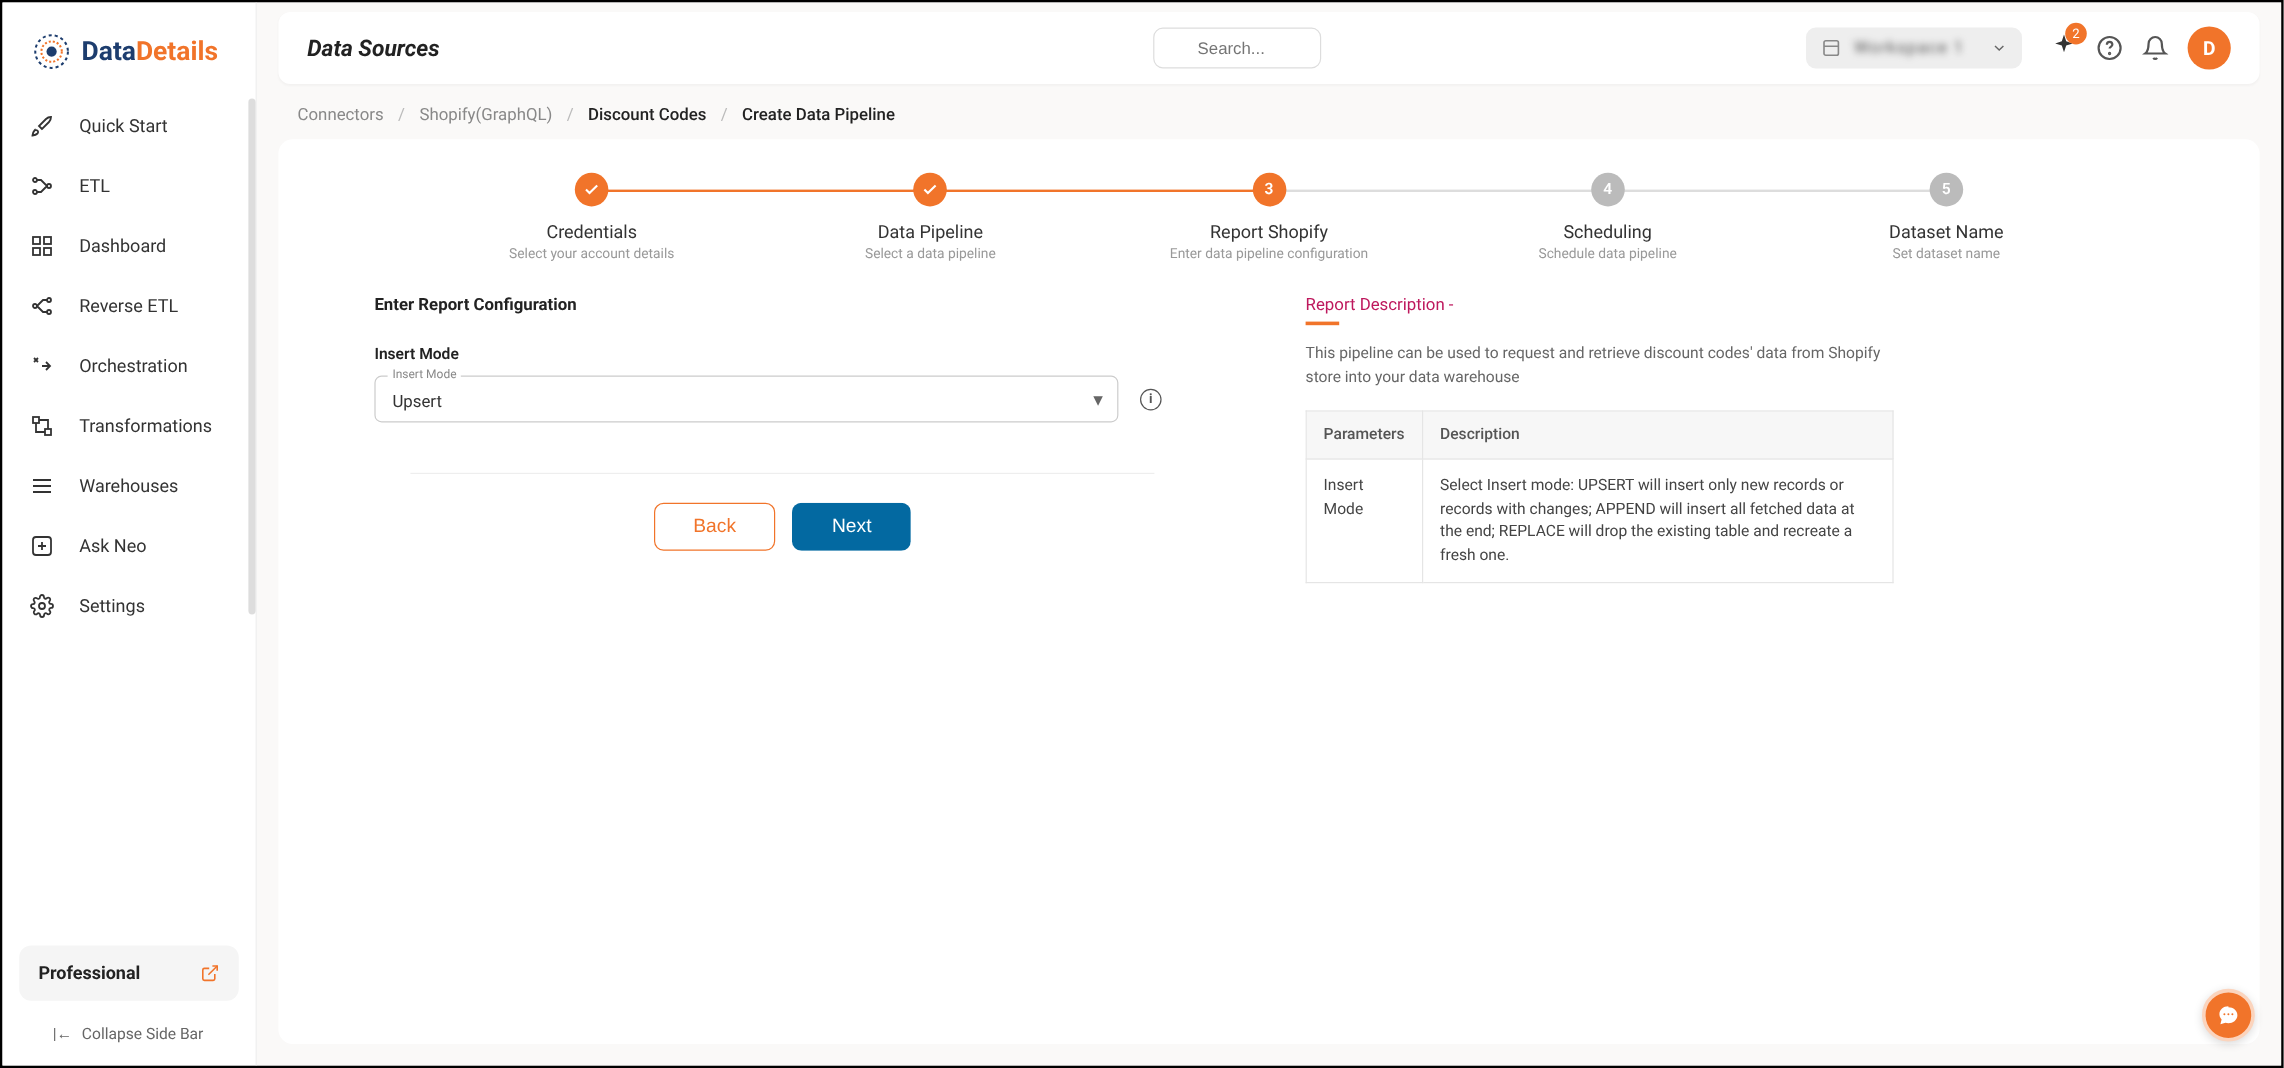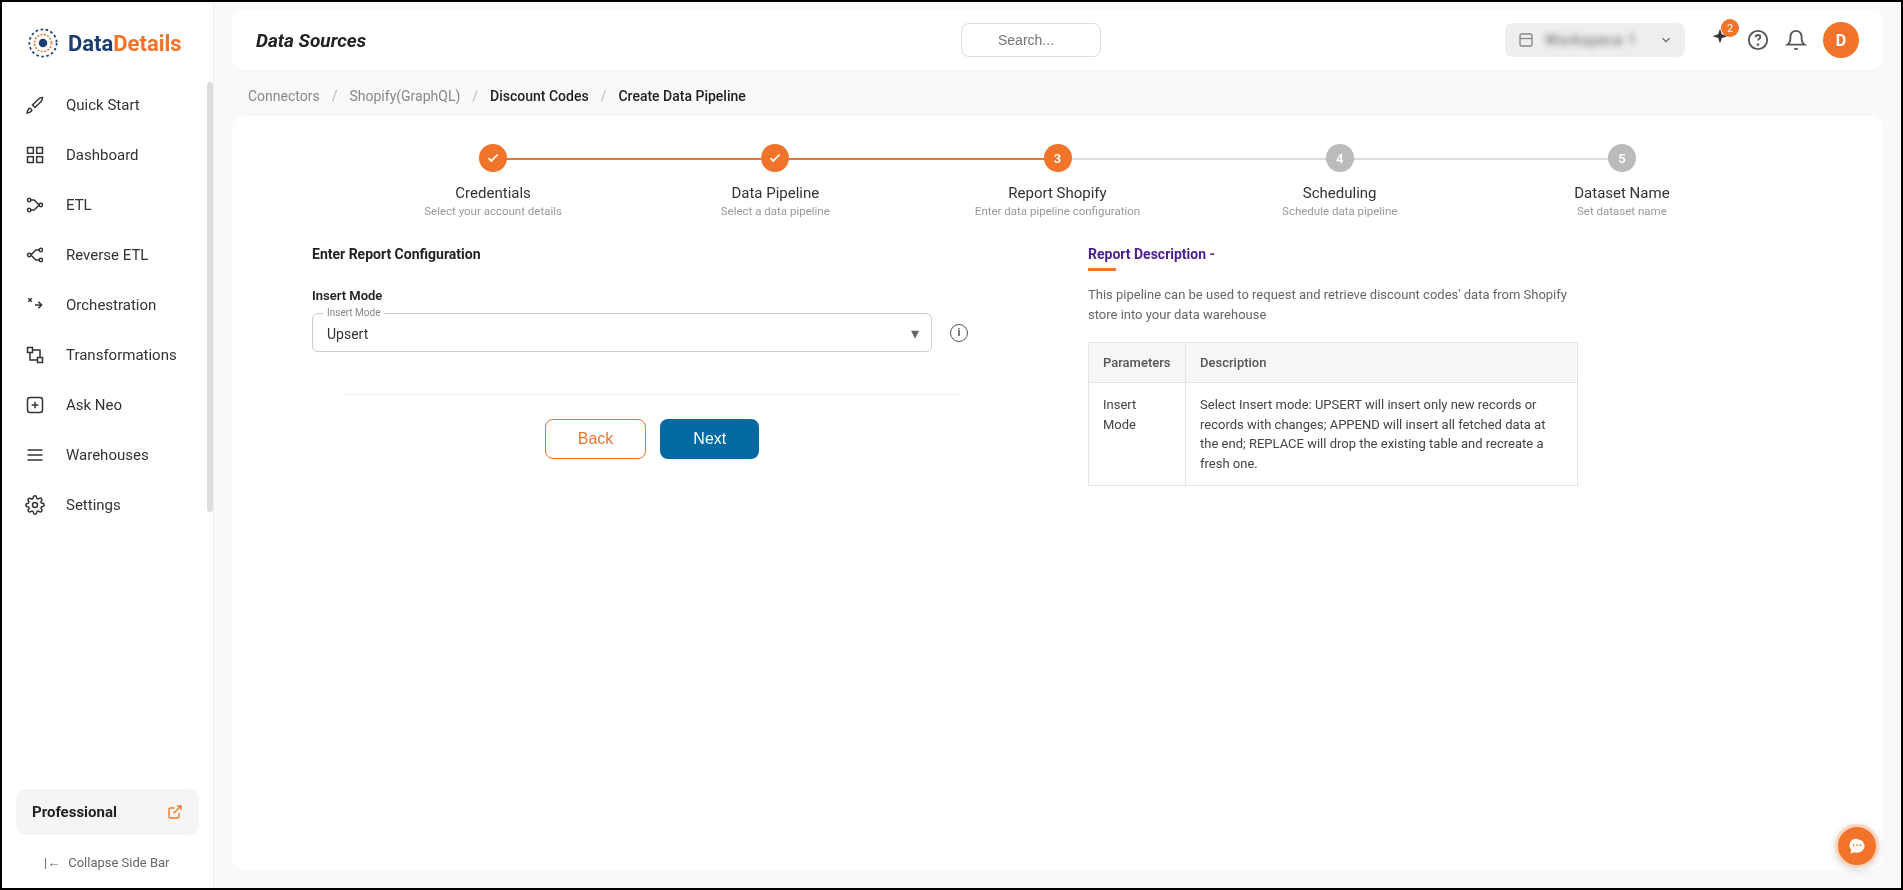--- a/index.html
+++ b/index.html
@@ -62,21 +62,21 @@
 .select-legend { position: absolute; top: -7px; left: 10px; background: #fff; padding: 0 4px; font-size: 10px; color: #888; }
 .select-value { font-size: 14px; color: #333; }
 .select-caret { position: absolute; right: 12px; top: 50%; transform: translateY(-50%); color: #666; }
 .info-icon { position: absolute; right: -36px; top: 50%; transform: translateY(-50%); width: 18px; height: 18px; border: 1.5px solid #555; border-radius: 50%; display: flex; align-items: center; justify-content: center; font-size: 11px; color: #555; font-weight: 700; }
 .select-row { position: relative; max-width: 620px; }
 .divider { border: none; border-top: 1px solid #eee; margin: 42px auto 24px; width: 620px; }
 .btn-row { display: flex; justify-content: center; gap: 14px; }
 .btn { padding: 10px 32px; border-radius: 8px; font-size: 16px; font-weight: 500; cursor: pointer; border: 1px solid transparent; }
 .btn-outline { background: #fff; border-color: #f1742a; color: #f1742a; }
 .btn-primary { background: #0369a1; color: #fff; }
-.desc-title { font-weight: 700; font-size: 14px; color: #4c1d95; }
+.desc-title { font-weight: 400; font-size: 14px; color: #be185d; }
 .desc-underline { width: 28px; height: 3px; background: #f1742a; margin: 6px 0 14px; }
 .desc-text { font-size: 13px; color: #666; line-height: 1.5; margin-bottom: 18px; }
 .param-table { width: 100%; border-collapse: collapse; border: 1px solid #e5e5e5; font-size: 13px; }
 .param-table th, .param-table td { border: 1px solid #e5e5e5; padding: 12px 14px; text-align: left; vertical-align: top; }
 .param-table th { background: #f7f7f7; font-weight: 500; color: #555; }
 .param-table td { color: #444; line-height: 1.5; }
 .chat-fab { position: absolute; bottom: 20px; right: 22px; width: 44px; height: 44px; border-radius: 50%; background: #f1742a; display: flex; align-items: center; justify-content: center; box-shadow: 0 2px 8px rgba(0,0,0,0.15); cursor: pointer; border: 3px solid #fbd4bd; }
 </style>
 </head>
 <body>
@@ -98,42 +98,42 @@
             <svg width="20" height="20" viewBox="0 0 24 24" fill="none" stroke="currentColor" stroke-width="1.8">
               <path d="M4.5 16.5c-1.5 1.5-2 5-2 5s3.5-.5 5-2c.8-.8.8-2 0-2.8-.8-.8-2.2-.8-3 0z"></path>
               <path d="M12 15l-3-3 7-7c2-2 5-2 5-2s0 3-2 5l-7 7z"></path>
             </svg>
           </span>
           <span>Quick Start</span>
         </div>
       <div class="nav-item">
           <span class="nav-icon">
             <svg width="20" height="20" viewBox="0 0 24 24" fill="none" stroke="currentColor" stroke-width="1.8">
+              <circle cx="5" cy="6" r="2"></circle>
+              <circle cx="5" cy="18" r="2"></circle>
+              <circle cx="19" cy="12" r="2"></circle>
+              <path d="M7 6h4l6 6M7 18h4l6-6"></path>
+            </svg>
+          </span>
+          <span>ETL</span>
+        </div>
+      <div class="nav-item">
+          <span class="nav-icon">
+            <svg width="20" height="20" viewBox="0 0 24 24" fill="none" stroke="currentColor" stroke-width="1.8">
               <rect x="3" y="3" width="7" height="7"></rect>
               <rect x="14" y="3" width="7" height="7"></rect>
               <rect x="3" y="14" width="7" height="7"></rect>
               <rect x="14" y="14" width="7" height="7"></rect>
             </svg>
           </span>
           <span>Dashboard</span>
         </div>
       <div class="nav-item">
           <span class="nav-icon">
             <svg width="20" height="20" viewBox="0 0 24 24" fill="none" stroke="currentColor" stroke-width="1.8">
-              <circle cx="5" cy="6" r="2"></circle>
-              <circle cx="5" cy="18" r="2"></circle>
-              <circle cx="19" cy="12" r="2"></circle>
-              <path d="M7 6h4l6 6M7 18h4l6-6"></path>
-            </svg>
-          </span>
-          <span>ETL</span>
-        </div>
-      <div class="nav-item">
-          <span class="nav-icon">
-            <svg width="20" height="20" viewBox="0 0 24 24" fill="none" stroke="currentColor" stroke-width="1.8">
               <circle cx="19" cy="6" r="2"></circle>
               <circle cx="19" cy="18" r="2"></circle>
               <circle cx="5" cy="12" r="2"></circle>
               <path d="M17 6h-4l-6 6M17 18h-4l-6-6"></path>
             </svg>
           </span>
           <span>Reverse ETL</span>
         </div>
       <div class="nav-item">
           <span class="nav-icon">
@@ -149,35 +149,35 @@
               <rect x="3" y="3" width="6" height="6"></rect>
               <rect x="15" y="15" width="6" height="6"></rect>
               <path d="M9 6h9v9M15 18H6V9"></path>
             </svg>
           </span>
           <span>Transformations</span>
         </div>
       <div class="nav-item">
           <span class="nav-icon">
             <svg width="20" height="20" viewBox="0 0 24 24" fill="none" stroke="currentColor" stroke-width="1.8">
-              <rect x="3" y="3" width="18" height="18" rx="3"></rect>
-              <path d="M12 8v8M8 12h8"></path>
-            </svg>
-          </span>
-          <span>Ask Neo</span>
-        </div>
-      <div class="nav-item">
-          <span class="nav-icon">
-            <svg width="20" height="20" viewBox="0 0 24 24" fill="none" stroke="currentColor" stroke-width="1.8">
               <line x1="3" y1="6" x2="21" y2="6"></line>
               <line x1="3" y1="12" x2="21" y2="12"></line>
               <line x1="3" y1="18" x2="21" y2="18"></line>
             </svg>
           </span>
           <span>Warehouses</span>
+        </div>
+      <div class="nav-item">
+          <span class="nav-icon">
+            <svg width="20" height="20" viewBox="0 0 24 24" fill="none" stroke="currentColor" stroke-width="1.8">
+              <rect x="3" y="3" width="18" height="18" rx="3"></rect>
+              <path d="M12 8v8M8 12h8"></path>
+            </svg>
+          </span>
+          <span>Ask Neo</span>
         </div>
       <div class="nav-item">
           <span class="nav-icon">
             <svg width="20" height="20" viewBox="0 0 24 24" fill="none" stroke="currentColor" stroke-width="1.8">
               <circle cx="12" cy="12" r="3"></circle>
               <path d="M19.4 15a1.65 1.65 0 00.33 1.82l.06.06a2 2 0 11-2.83 2.83l-.06-.06a1.65 1.65 0 00-1.82-.33 1.65 1.65 0 00-1 1.51V21a2 2 0 01-4 0v-.09a1.65 1.65 0 00-1-1.51 1.65 1.65 0 00-1.82.33l-.06.06a2 2 0 11-2.83-2.83l.06-.06a1.65 1.65 0 00.33-1.82 1.65 1.65 0 00-1.51-1H3a2 2 0 010-4h.09a1.65 1.65 0 001.51-1 1.65 1.65 0 00-.33-1.82l-.06-.06a2 2 0 112.83-2.83l.06.06a1.65 1.65 0 001.82.33h0a1.65 1.65 0 001-1.51V3a2 2 0 014 0v.09a1.65 1.65 0 001 1.51h0a1.65 1.65 0 001.82-.33l.06-.06a2 2 0 112.83 2.83l-.06.06a1.65 1.65 0 00-.33 1.82v0a1.65 1.65 0 001.51 1H21a2 2 0 010 4h-.09a1.65 1.65 0 00-1.51 1z"></path>
             </svg>
           </span>
           <span>Settings</span>
         </div>

